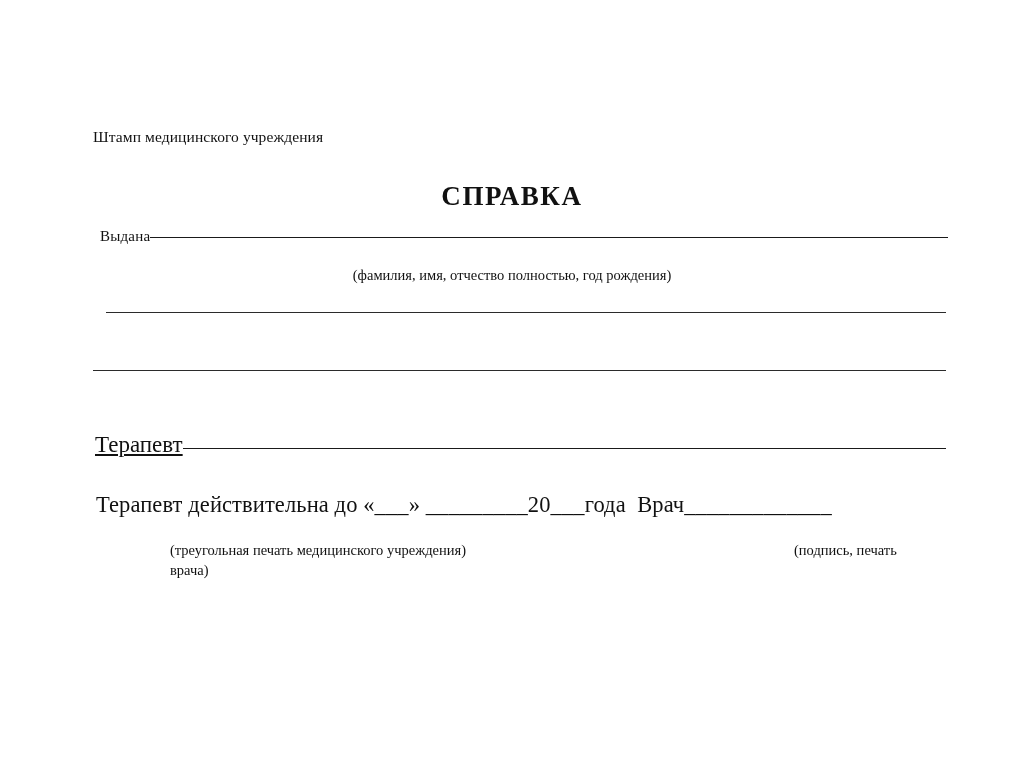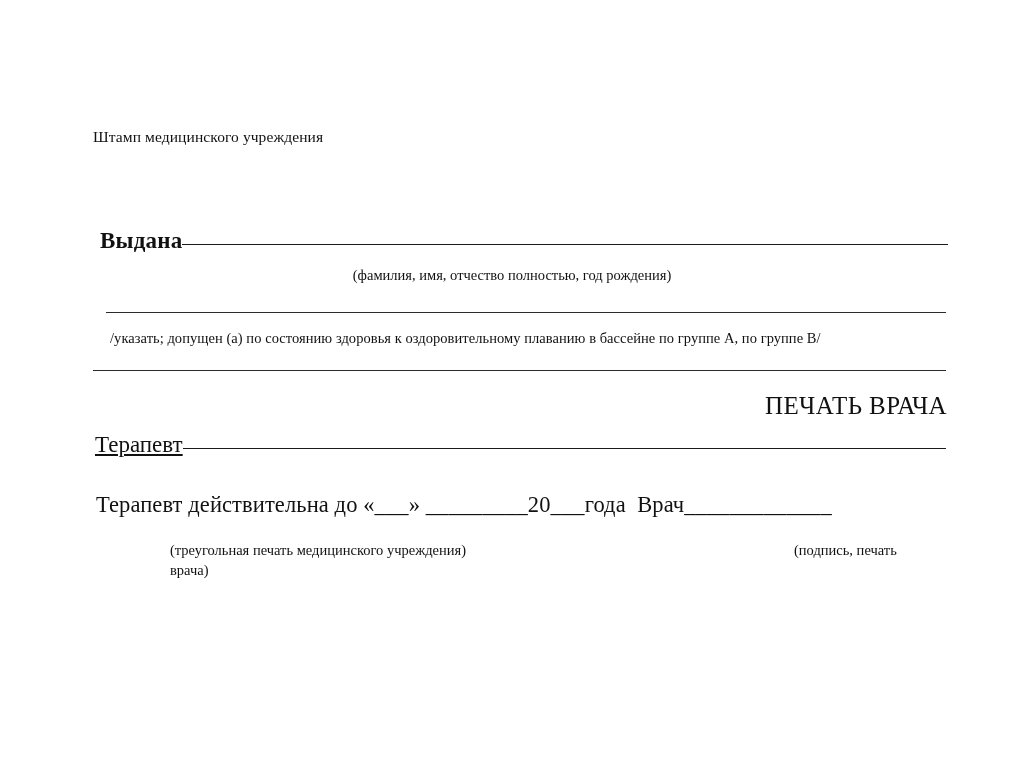--- a/index.html
+++ b/index.html
@@ -57,24 +57,23 @@
   
   .issued-row {
     position: absolute;
     left: 100px;
     top: 228px;
     width: 848px;
     display: flex;
     align-items: baseline;
   }
   .issued-label {
-    font-size: 23px;
+    font-size: 15px;
     letter-spacing: 0.2px;
     flex: 0 0 auto;
-    font-weight: bold;
   }
   .fill-rule {
     flex: 1 1 auto;
     height: 0;
     border-bottom: 1.6px solid #1a1a1a;
     position: relative;
     top: -3px;
     margin-left: 0px;
   }
 
@@ -172,35 +171,34 @@
     white-space: pre-line;
   }
 </style>
 </head>
 <body>
 
 <div class="page">
 
   <div class="t stamp-header">Штамп медицинского учреждения</div>
 
+  <div class="t doc-title">СПРАВКА</div>
 
   <div class="issued-row">
     <span class="issued-label">Выдана</span>
     <span class="fill-rule"></span>
   </div>
 
   <div class="t caption-fio">(фамилия, имя, отчество полностью, год рождения)</div>
 
   <div class="hr hr-1"></div>
 
-  <div class="t instruction">/указать; допущен (а) по состоянию здоровья к оздоровительному плаванию в бассейне по группе А, по группе В/</div>
 
   <div class="hr hr-2"></div>
 
-  <div class="t seal-caption">ПЕЧАТЬ ВРАЧА</div>
 
   <div class="therapist-row">
     <span class="therapist-label">Терапевт</span>
     <span class="fill-rule"></span>
   </div>
 
   <div class="validity-row"><span class="seg">Терапевт действительна до «</span><span class="seg">___</span><span class="seg">» </span><span class="seg">_________</span><span class="seg">20</span><span class="seg">___</span><span class="seg">года</span><span class="seg">  </span><span class="seg">Врач</span><span class="seg">_____________</span></div>
 
   <div class="t footnote-left">(треугольная печать медицинского учреждения)
 врача)</div>

